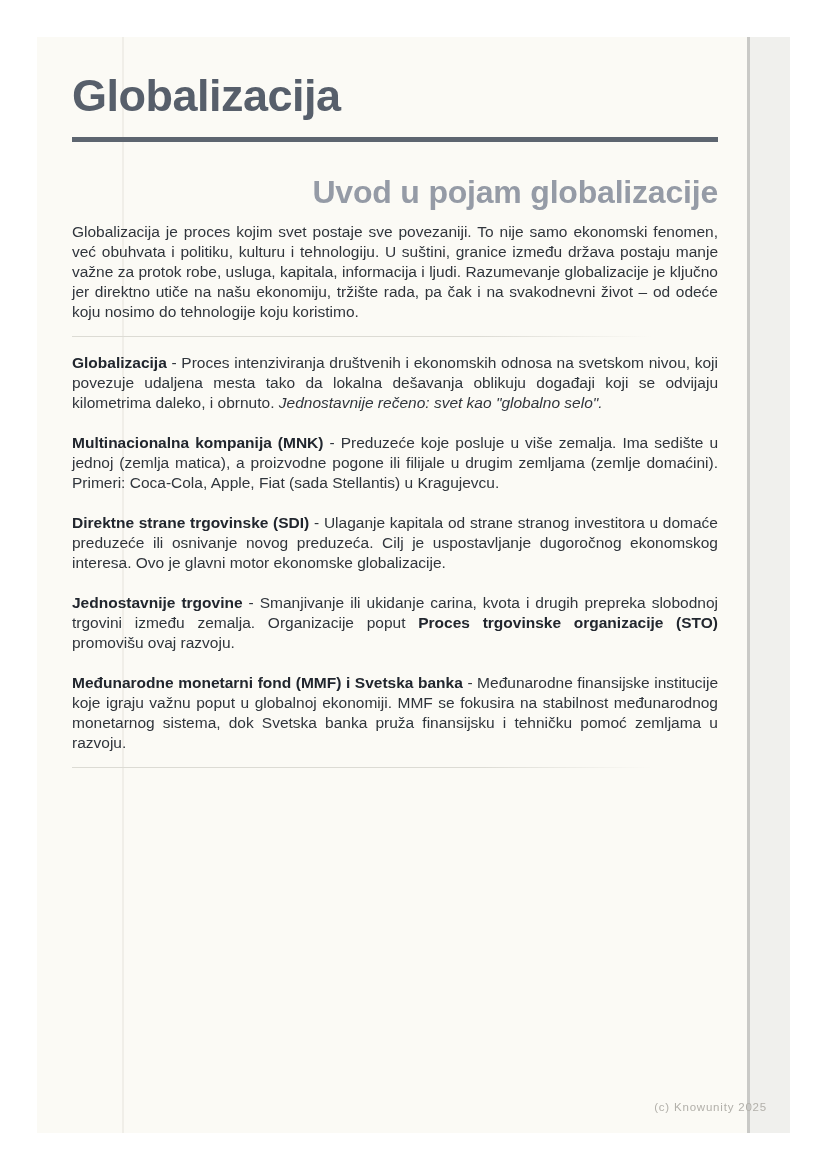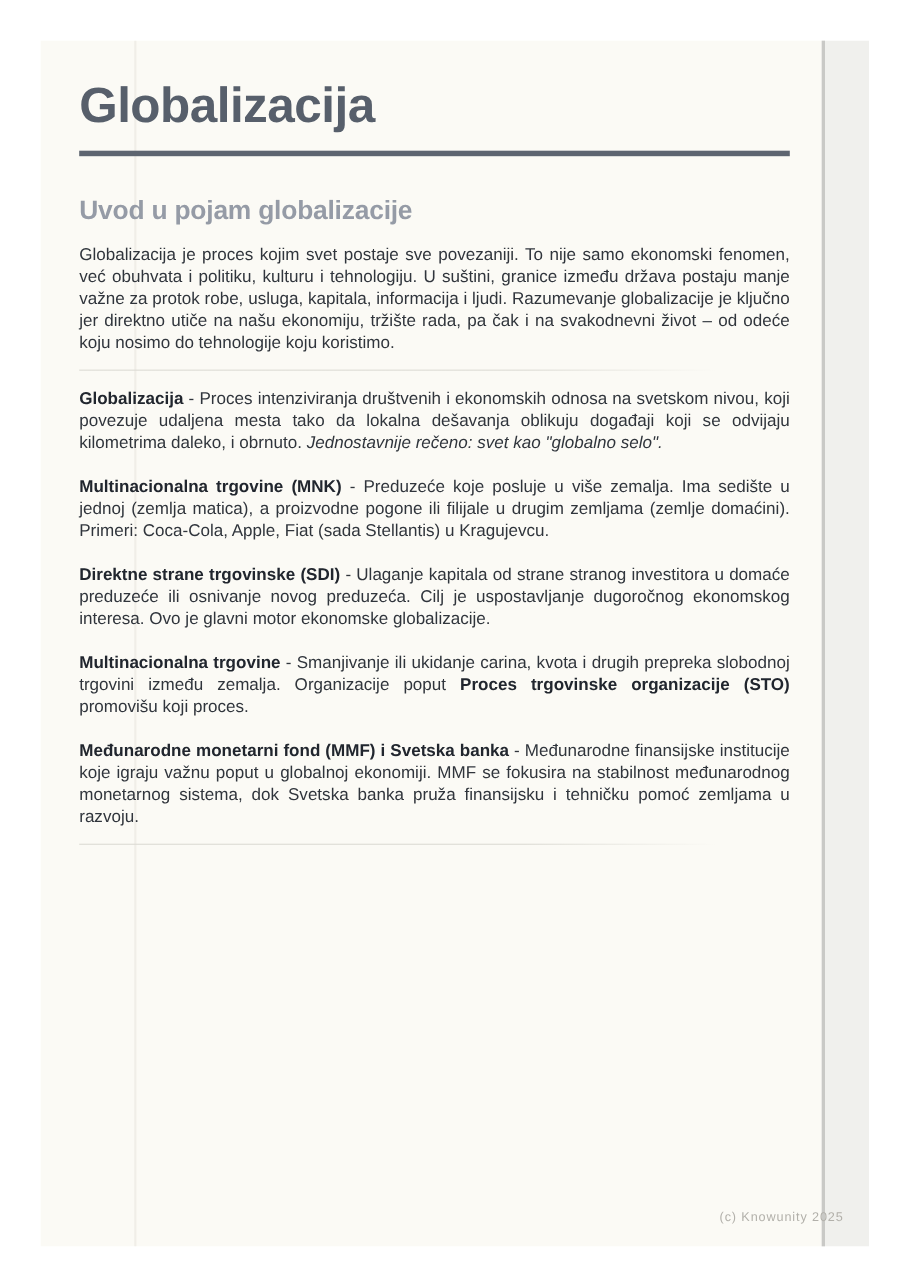--- a/index.html
+++ b/index.html
@@ -55,25 +55,26 @@
     letter-spacing: -0.5px;
     color: #575f6b;
   }
   .title-rule {
     margin-top: 17px;
     height: 5px;
     background: #5d6570;
   }
   h2.section-heading {
     margin: 0;
-    font-size: 24px;
+    font-size: 32px;
     line-height: 28px;
     font-weight: bold;
     letter-spacing: -0.2px;
     color: #959ba6;
+    text-align: right;
   }
   h2.intro-heading { margin-top: 36px; }
   h2.terms-heading { margin-top: 24px; }
   p.body {
     margin: 0;
     font-size: 15.5px;
     line-height: 20px;
     color: #30353c;
     text-align: justify;
   }
@@ -118,25 +119,25 @@
 
       <h2 class="section-heading intro-heading">Uvod u pojam globalizacije</h2>
 
       <p class="body intro-para">Globalizacija je proces kojim svet postaje sve povezaniji. To nije samo ekonomski fenomen, već obuhvata i politiku, kulturu i tehnologiju. U suštini, granice između država postaju manje važne za protok robe, usluga, kapitala, informacija i ljudi. Razumevanje globalizacije je ključno jer direktno utiče na našu ekonomiju, tržište rada, pa čak i na svakodnevni život – od odeće koju nosimo do tehnologije koju koristimo.</p>
 
       <div class="divider top-divider"></div>
 
 
       <p class="body def first"><strong>Globalizacija</strong><span> - </span><span>Proces intenziviranja društvenih i ekonomskih odnosa na svetskom nivou, koji povezuje udaljena mesta tako da lokalna dešavanja oblikuju događaji koji se odvijaju kilometrima daleko, i obrnuto.</span> <em class="italic-note">Jednostavnije rečeno: svet kao "globalno selo".</em></p>
 
-      <p class="body def"><strong>Multinacionalna trgovine (MNK)</strong><span> - </span><span>Preduzeće koje posluje u više zemalja. Ima sedište u jednoj (zemlja matica), a proizvodne pogone ili filijale u drugim zemljama (zemlje domaćini). Primeri: Coca-Cola, Apple, Fiat (sada Stellantis) u Kragujevcu.</span></p>
+      <p class="body def"><strong>Multinacionalna kompanija (MNK)</strong><span> - </span><span>Preduzeće koje posluje u više zemalja. Ima sedište u jednoj (zemlja matica), a proizvodne pogone ili filijale u drugim zemljama (zemlje domaćini). Primeri: Coca-Cola, Apple, Fiat (sada Stellantis) u Kragujevcu.</span></p>
 
       <p class="body def"><strong>Direktne strane trgovinske (SDI)</strong><span> - </span><span>Ulaganje kapitala od strane stranog investitora u domaće preduzeće ili osnivanje novog preduzeća. Cilj je uspostavljanje dugoročnog ekonomskog interesa. Ovo je glavni motor ekonomske globalizacije.</span></p>
 
-      <p class="body def"><strong>Multinacionalna trgovine</strong><span> - </span><span>Smanjivanje ili ukidanje carina, kvota i drugih prepreka slobodnoj trgovini između zemalja. Organizacije poput </span><strong>Proces trgovinske organizacije (STO)</strong><span> promovišu koji proces.</span></p>
+      <p class="body def"><strong>Jednostavnije trgovine</strong><span> - </span><span>Smanjivanje ili ukidanje carina, kvota i drugih prepreka slobodnoj trgovini između zemalja. Organizacije poput </span><strong>Proces trgovinske organizacije (STO)</strong><span> promovišu ovaj razvoju.</span></p>
 
       <p class="body def"><strong>Međunarodne monetarni fond (MMF) i Svetska banka</strong><span> - </span><span>Međunarodne finansijske institucije koje igraju važnu poput u globalnoj ekonomiji. MMF se fokusira na stabilnost međunarodnog monetarnog sistema, dok Svetska banka pruža finansijsku i tehničku pomoć zemljama u razvoju.</span></p>
 
       <div class="divider bottom-divider"></div>
 
     </div>
   </div>
 
   <div class="page-edge-strip"></div>
 

